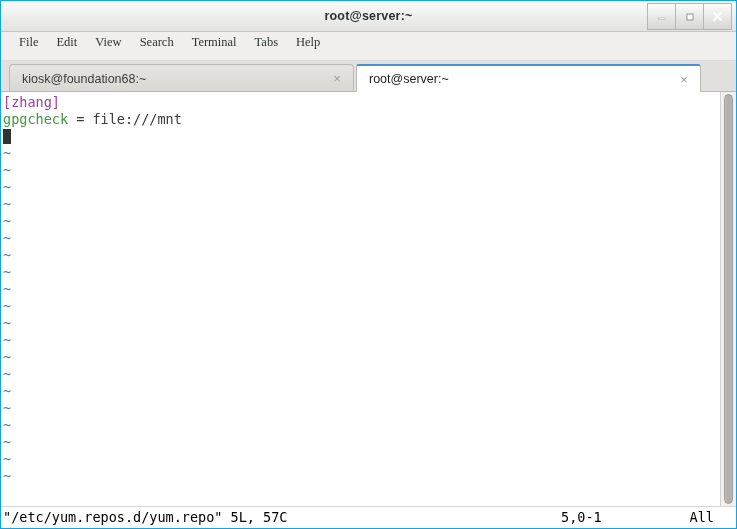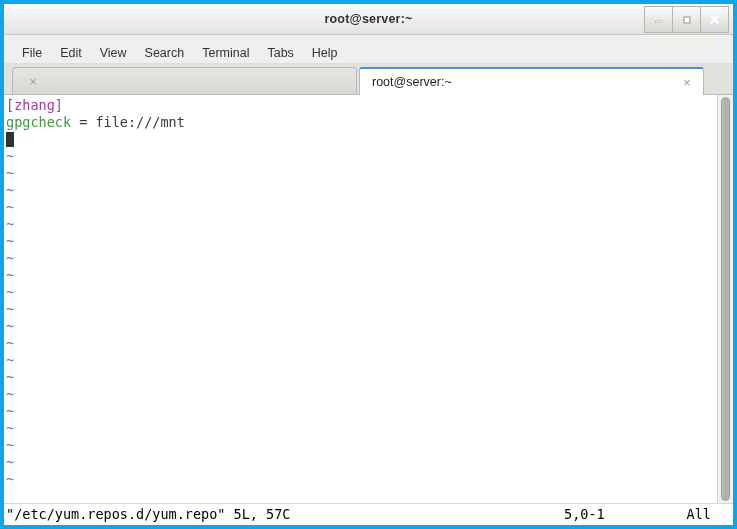--- a/index.html
+++ b/index.html
@@ -14,21 +14,21 @@
     font-family: "Liberation Sans", sans-serif;
   }
 
   .window {
     width: 737px;
     height: 529px;
     box-sizing: border-box;
     display: flex;
     flex-direction: column;
     background: #f0f0ef;
-    border: 4px solid #0ea5e9;
+    border: 1px solid #0ea5e9;
     position: relative;
   }
 
   
   .titlebar {
     height: 30px;
     flex: 0 0 30px;
     background: linear-gradient(to bottom, #fbfbfb 0%, #ededec 55%, #e3e3e1 100%);
     border-bottom: 1px solid #c6c6c3;
     display: flex;
@@ -63,23 +63,24 @@
   }
   .win-btn:last-child { border-right: 1px solid #b5b5b2; }
   .win-btn svg { display: block; }
 
   
   .menubar {
     height: 28px;
     flex: 0 0 28px;
     background: #f0efee;
     display: flex;
-    align-items: flex-end;
+    align-items: flex-start;
     padding-left: 9px;
     border-bottom: 1px solid #dededc;
+    font-family: Liberation Serif, serif;
   }
   .menu-item {
     font-size: 12.5px;
     color: #2e3436;
     padding: 3px 9px;
     border-radius: 2px;
     white-space: nowrap;
   }
 
   
@@ -270,20 +271,21 @@
     <div class="menu-item">Edit</div>
     <div class="menu-item">View</div>
     <div class="menu-item">Search</div>
     <div class="menu-item">Terminal</div>
     <div class="menu-item">Tabs</div>
     <div class="menu-item">Help</div>
   </div>
 
   <div class="tabbar">
     <div class="tab tab-inactive">
+      <span class="tab-label">kiosk@foundation68:~</span>
       <span class="tab-close">×</span>
     </div>
     <div class="tab tab-active">
       <span class="tab-label">root@server:~</span>
       <span class="tab-close">×</span>
     </div>
   </div>
 
   <div class="term-wrap">
     <div class="term" id="term-content">

